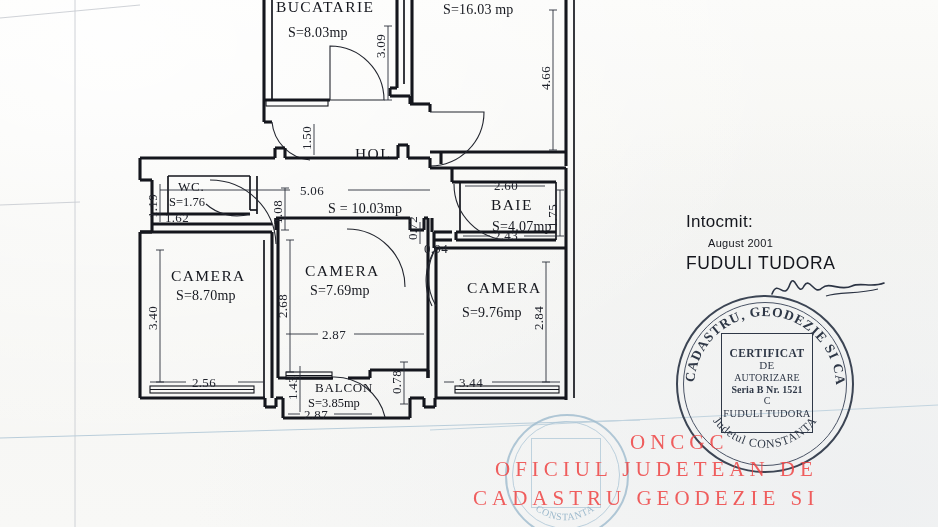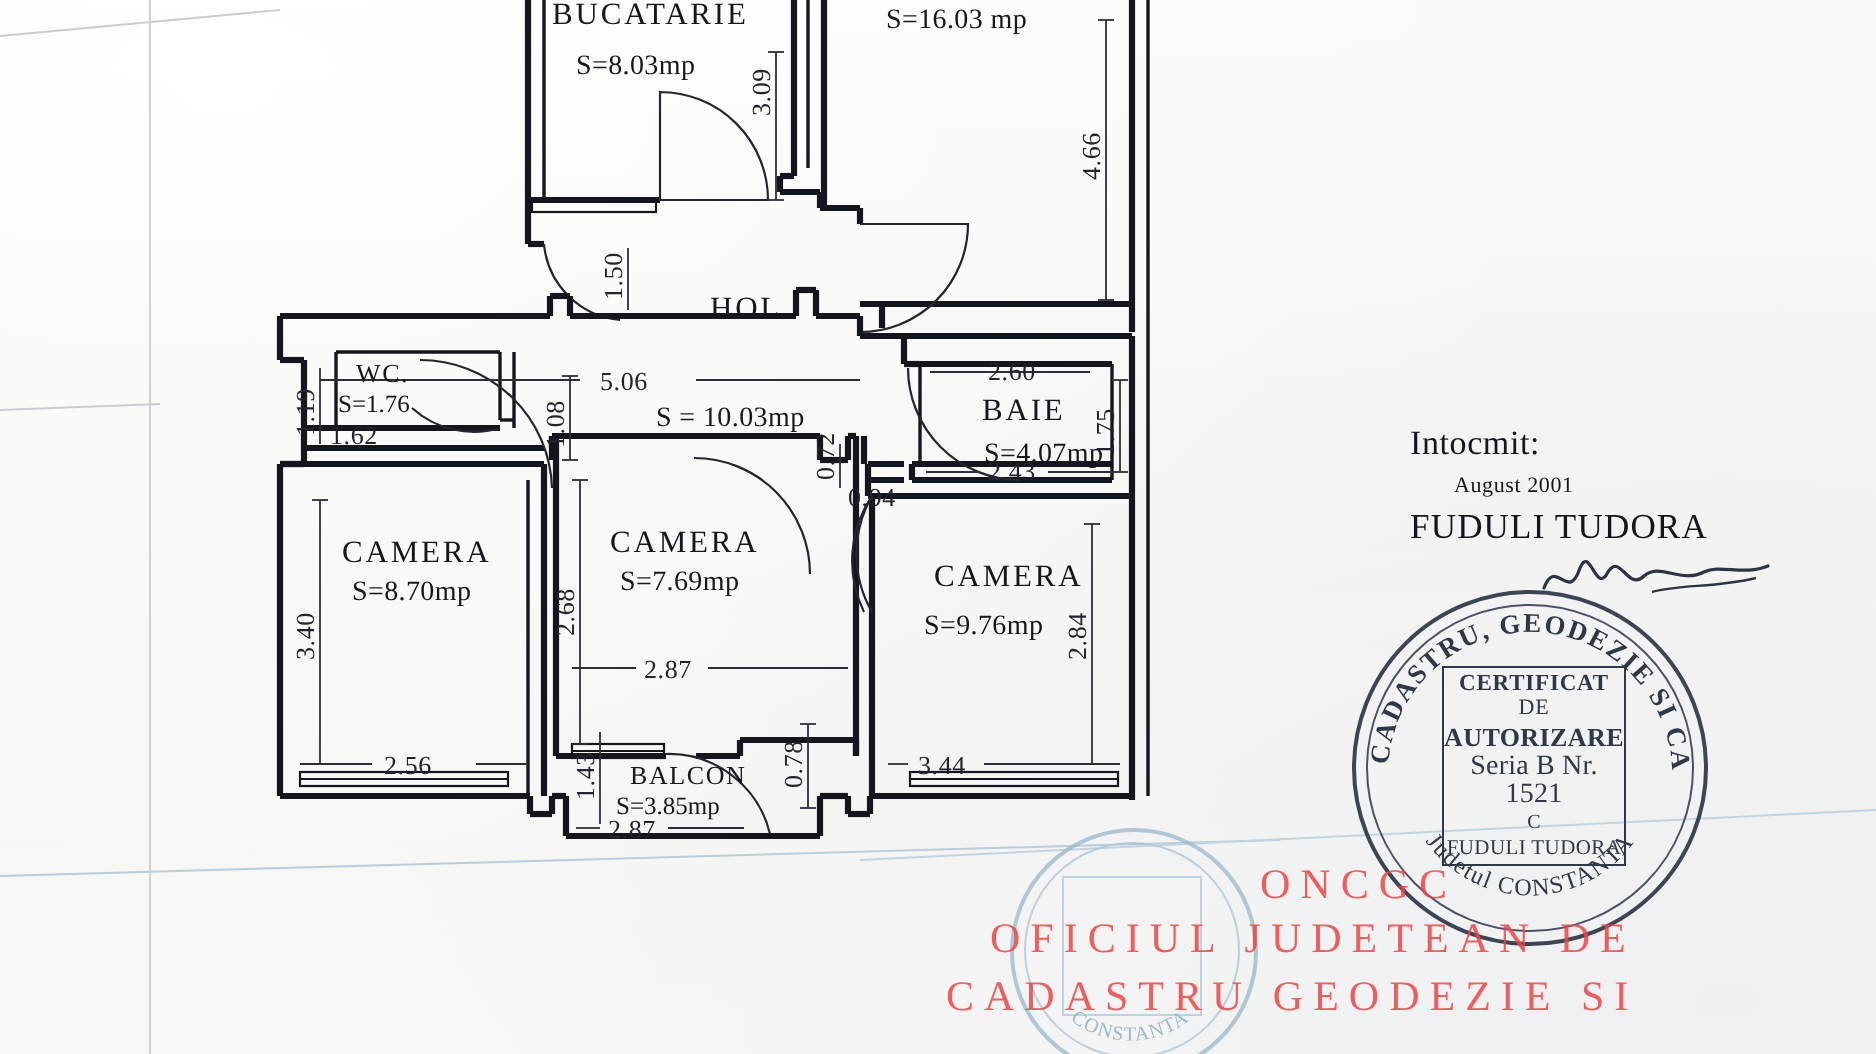--- a/index.html
+++ b/index.html
@@ -33,21 +33,21 @@
   text{fill:#15171e;font-family:"Liberation Serif",serif;}
   .roomname{font-size:15.5px;letter-spacing:1.4px;}
   .roomarea{font-size:14px;letter-spacing:.2px;}
   .smallname{font-size:13px;letter-spacing:.8px;}
   .smallarea{font-size:12.5px;}
   .dim{font-size:13px;fill:#22252e;letter-spacing:.3px;}
   .dimv{font-size:13px;fill:#22252e;letter-spacing:.3px;}
 
   
   #annot{position:absolute;left:686px;top:212px;width:210px;
-    font-family:Liberation Serif, serif;color:#14161d;margin-left:19px;}
+    font-family:Liberation Sans, sans-serif;color:#14161d;}
   #annot .ln1{font-size:17px;letter-spacing:.3px;}
   #annot .ln2{font-size:11px;letter-spacing:.3px;margin-left:22px;margin-top:5px;}
   #annot .ln3{font-size:17.5px;letter-spacing:.6px;margin-top:4px;}
 
   
   #sig{position:absolute;left:768px;top:272px;width:120px;height:34px;}
 
   
   #stamp{
     position:absolute;left:676px;top:295px;width:178px;height:178px;
@@ -66,22 +66,22 @@
   #stamp .arcb{font-size:12px;letter-spacing:.8px;}
   #inner{
     position:absolute;left:45px;top:38px;width:90px;height:98px;
     border:1.6px solid #2f3847;
     text-align:center;color:#2f3847;
     display:flex;flex-direction:column;justify-content:center;gap:1px;
   }
   #inner div{line-height:1.06;}
   .c1{font-size:11.5px;font-weight:bold;letter-spacing:.4px;}
   .c2{font-size:11px;letter-spacing:.4px;}
-  .c3{font-size:13px;font-weight:bold;letter-spacing:.2px;}
-  .c4{font-size:14px;letter-spacing:.1px;}
+  .c3{font-size:10px;font-weight:normal;letter-spacing:.2px;}
+  .c4{font-size:10px;letter-spacing:.1px;font-weight:bold;}
   .c5{font-size:10px;}
   .c6{font-size:10.5px;letter-spacing:.2px;}
 
   
   #bluestamp{
     position:absolute;left:455px;top:412px;width:420px;height:115px;
     color:#7e9bb0;font-family:"Liberation Serif",serif;
     pointer-events:none;
   }
   #bluestamp .bigline{

